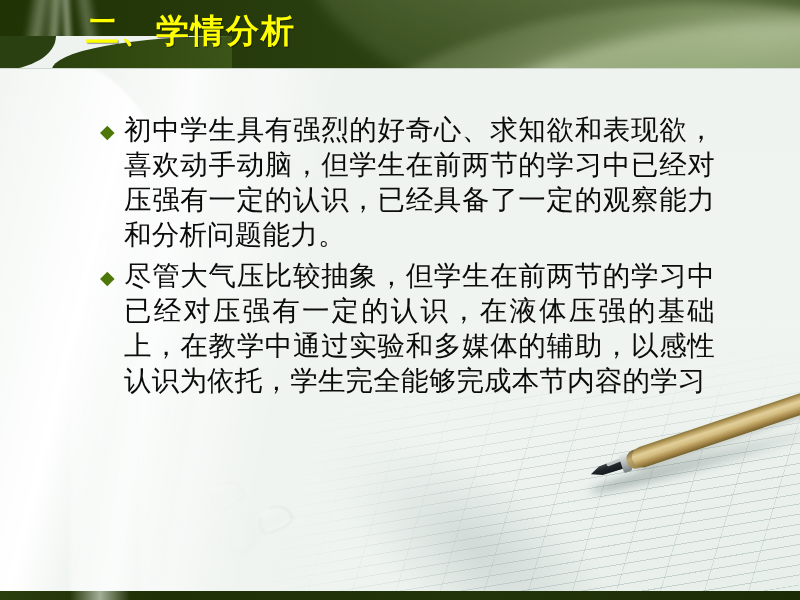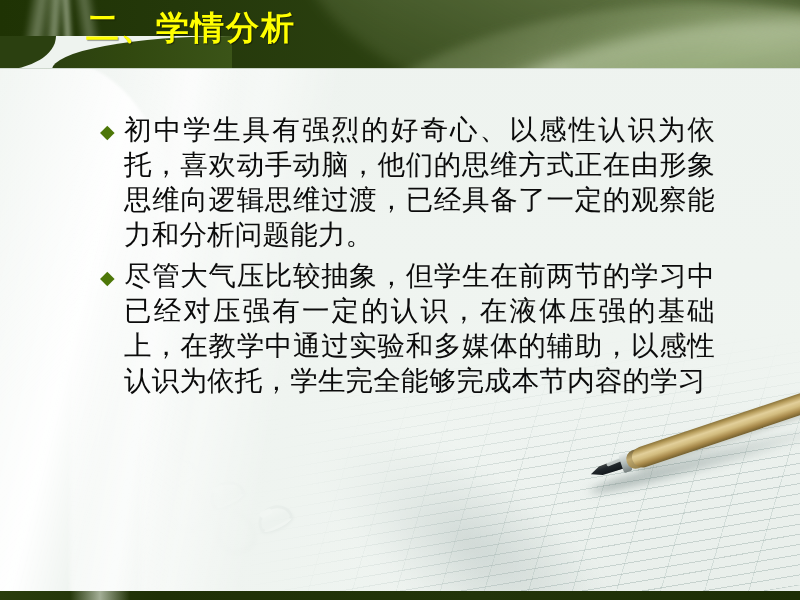--- a/index.html
+++ b/index.html
@@ -241,21 +241,21 @@
   .banner-underline {
     position: absolute; left: 0; top: 62px; width: 800px; height: 7px;
     background: linear-gradient(90deg, #ccd6cc 0%, #c2cdc0 25%, #c9d3c8 55%, #d2dbd1 100%);
     opacity: .9;
   }
 
   
   .title {
     position: absolute;
     left: 86px; top: 9px;
-    font-family: Liberation Mono, monospace;
+    font-family: Liberation Serif, serif;
     font-size: 33px;
     font-weight: 700;
     color: #ffff00;
     letter-spacing: 2px;
     line-height: 44px;
     white-space: nowrap;
     text-shadow: 1px 1px 1px rgba(0,0,0,0.45);
   }
 
   
@@ -359,21 +359,21 @@
       <div class="curve-r"></div>
     </div>
   </div>
 
   <div class="title">二、学情分析</div>
 
   <div class="body">
 
     <div class="bullet-row">
       <span class="bullet-icon">◆</span>
-      <span class="bullet-text">初中学生具有强烈的好奇心、以感性认识为依托，喜欢动手动脑，他们的思维方式正在由形象思维向逻辑思维过渡，已经具备了一定的观察能力和分析问题能力。</span>
+      <span class="bullet-text">初中学生具有强烈的好奇心、求知欲和表现欲，喜欢动手动脑，但学生在前两节的学习中已经对压强有一定的认识，已经具备了一定的观察能力和分析问题能力。</span>
     </div>
 
     <div class="bullet-row">
       <span class="bullet-icon">◆</span>
       <span class="bullet-text">尽管大气压比较抽象，但学生在前两节的学习中已经对压强有一定的认识，在液体压强的基础上，在教学中通过实验和多媒体的辅助，以感性认识为依托，学生完全能够完成本节内容的学习</span>
     </div>
 
   </div>
 
   <div class="bottom-bar">

